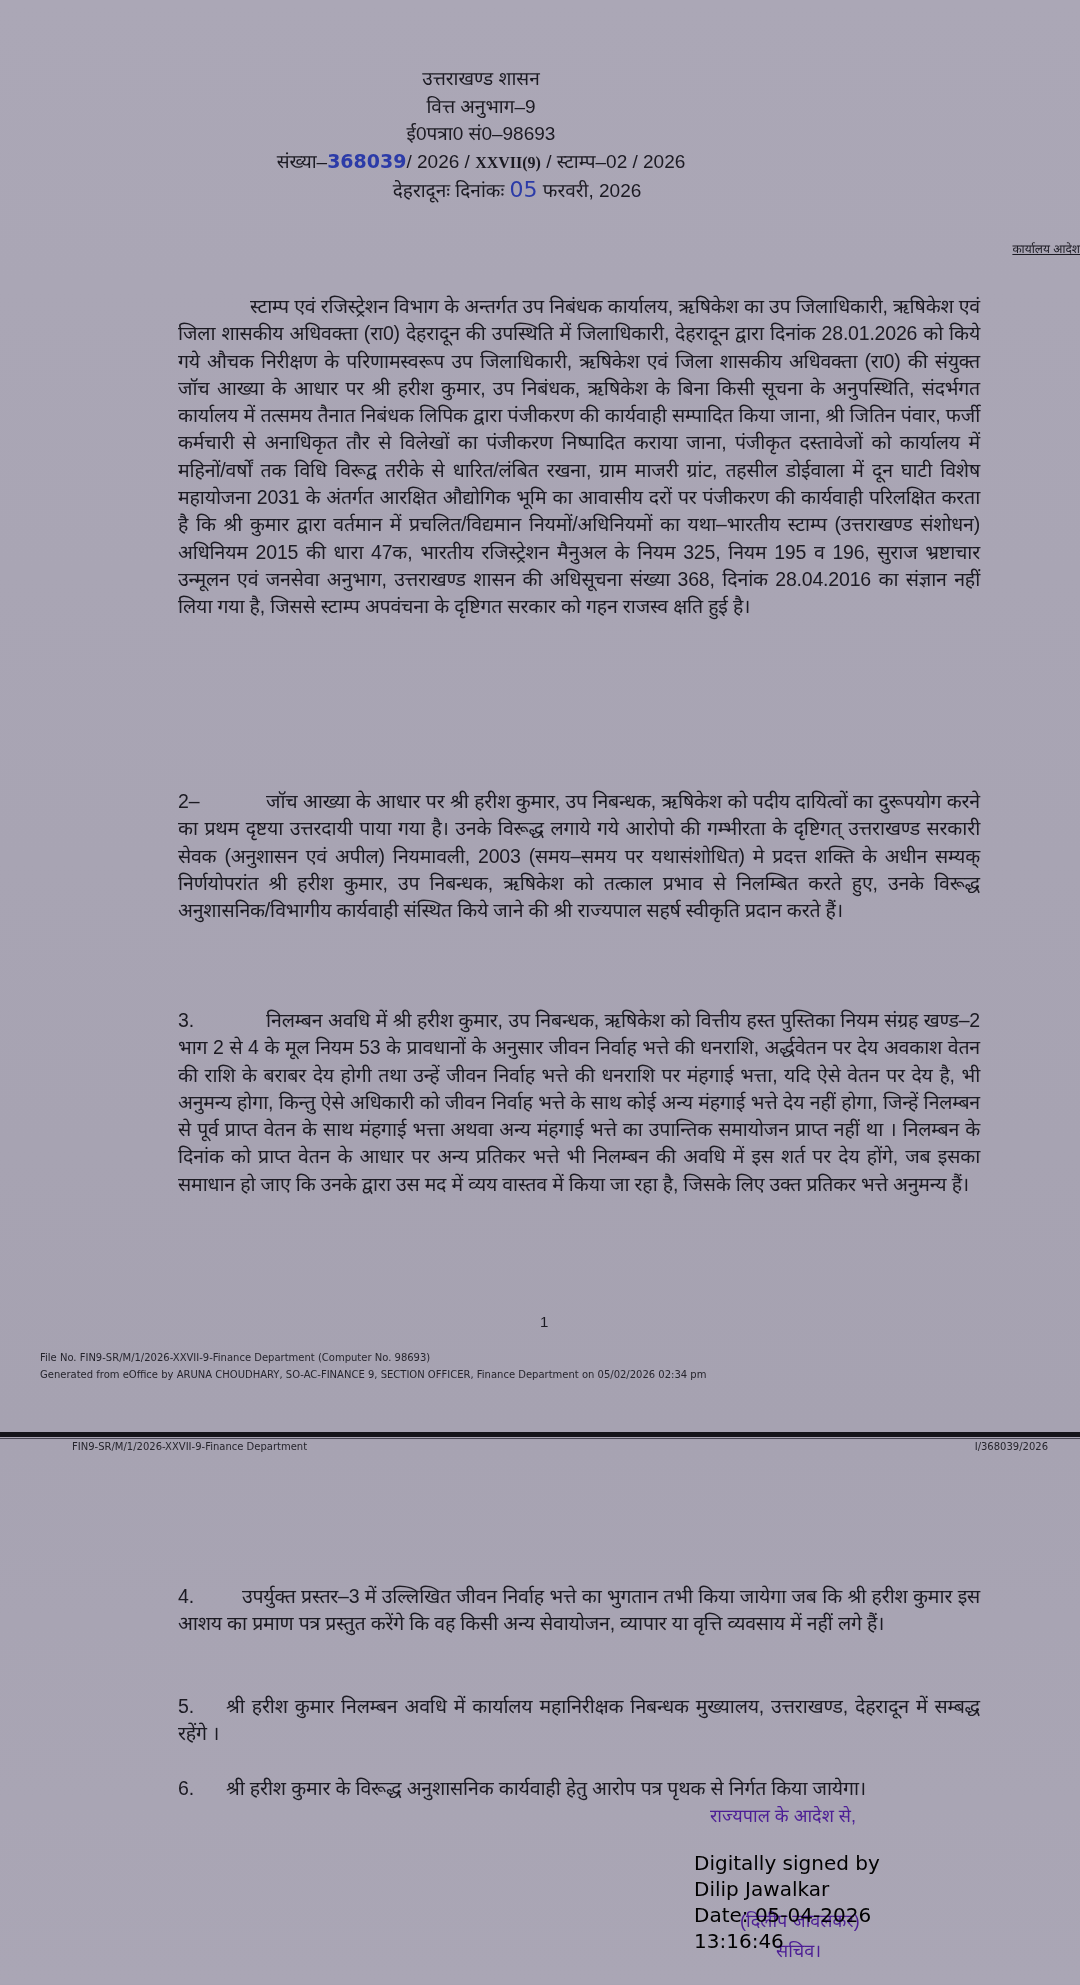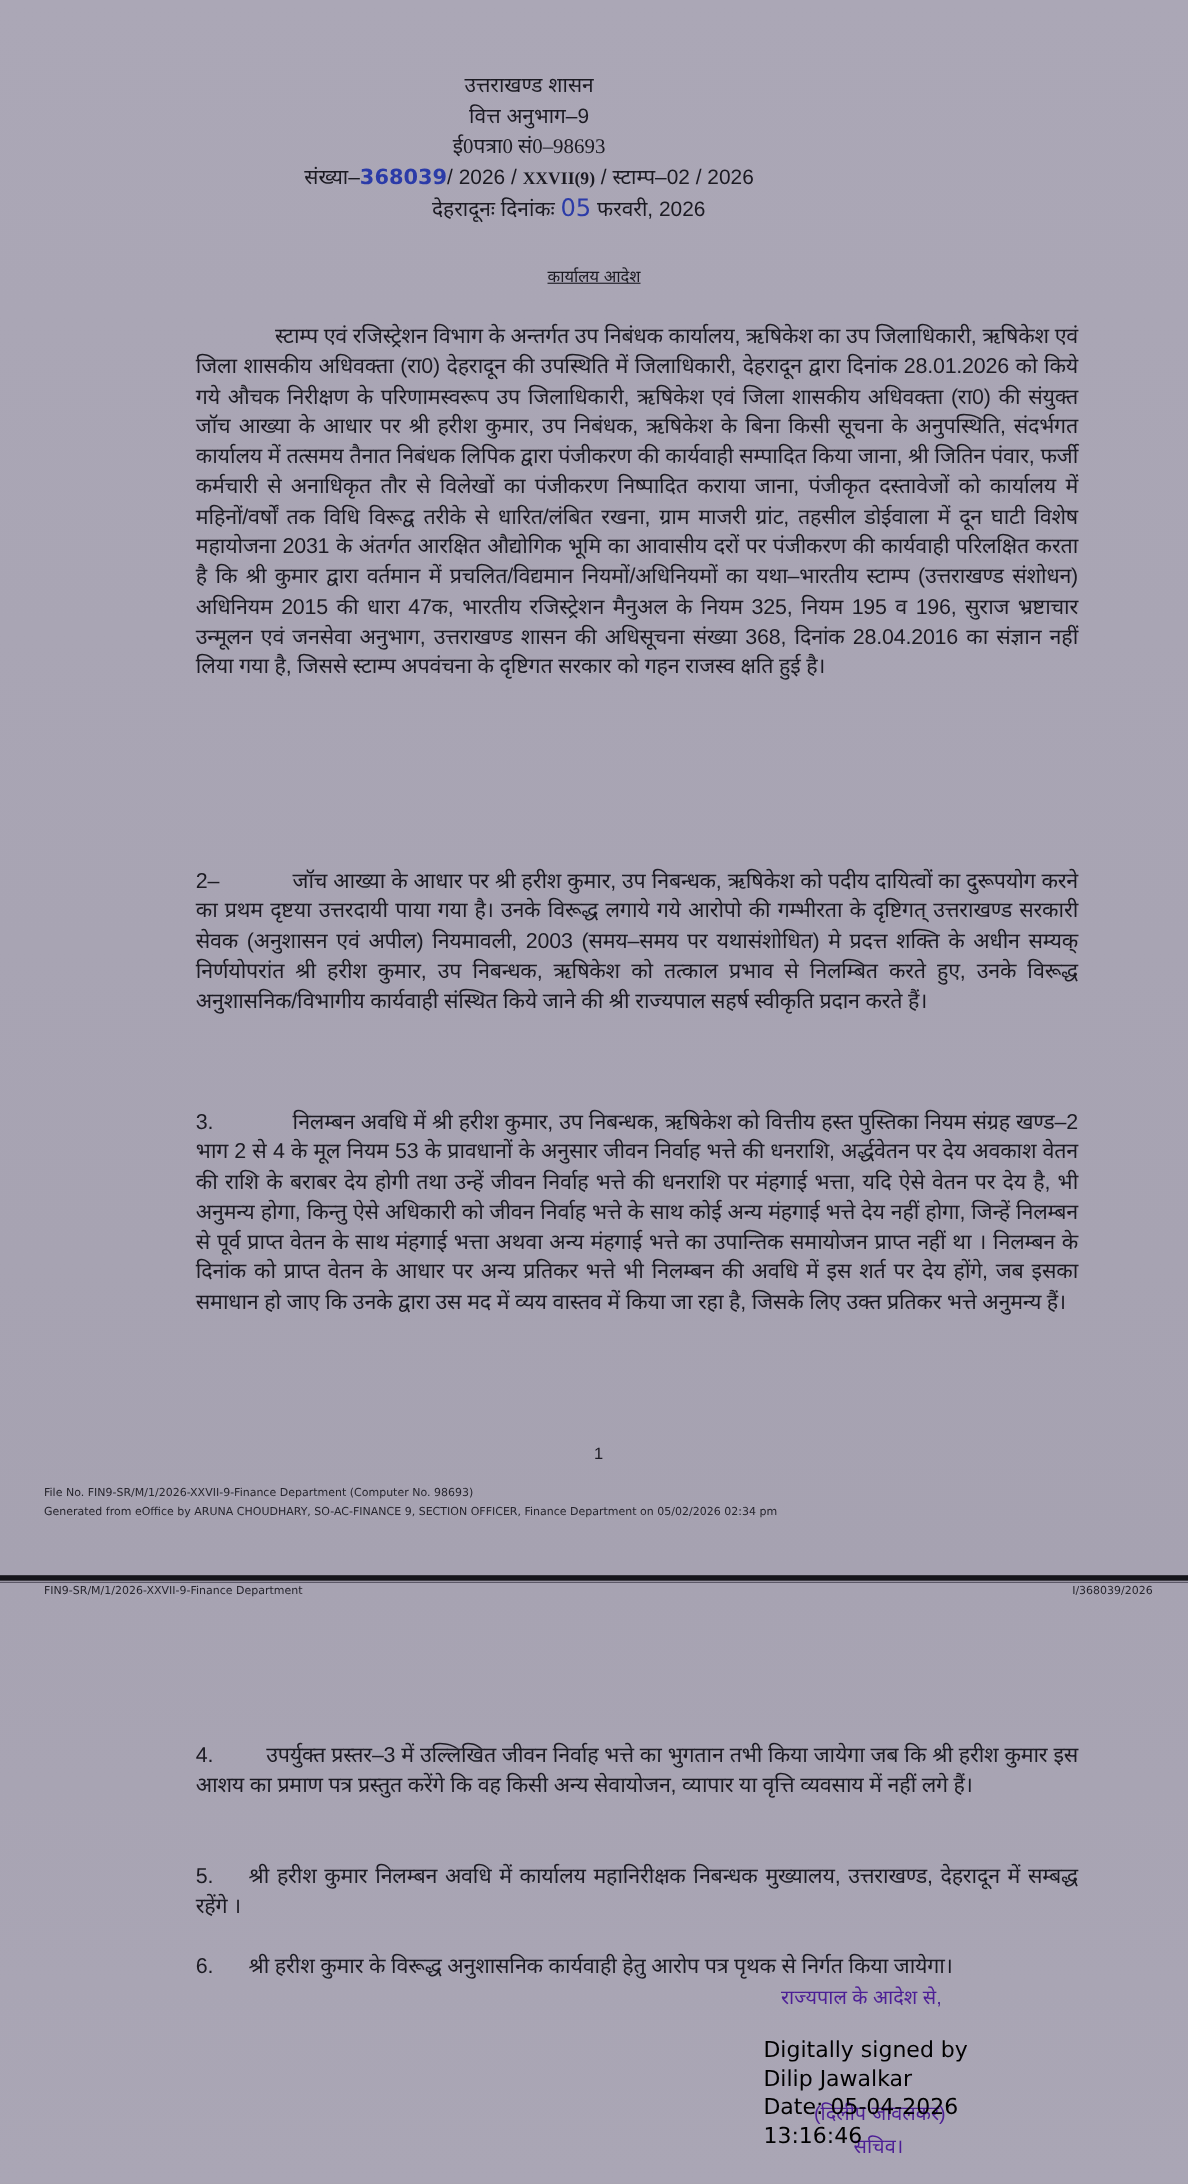--- a/index.html
+++ b/index.html
@@ -23,58 +23,59 @@
     background:#16151b;
   }
   .divider2 {
     position:absolute; left:0; top:1438px; width:1080px; height:1px;
     background:#4a4855;
   }
   .hdr { position:absolute; left:0; width:962px; text-align:center; font-size:19px; line-height:26px; }
   .hdr .blue { color:#2b3ba8; font-family:"DejaVu Sans", sans-serif; font-weight:bold; }
   .hdr .roman { font-family:"Liberation Serif", serif; font-weight:bold; font-size:16px;text-align:center; }
   .title {
-    position:absolute; top:240px; left:0; width:1080px; text-align:center;
-    font-size:15px; text-decoration:underline;
+    position:absolute; top:240px; left:0; width:1080px; text-align:right;
+    font-size:12px; text-decoration:underline;
   }
   .para {
     position:absolute; left:178px; width:802px;
     font-size:19.5px; line-height:27.3px; text-align:justify;
     font-stretch:condensed; letter-spacing:-0.2px;
   }
   .para .num { display:inline-block; width:48px; }
   .indent { display:inline-block; width:72px; }
   .pageno { position:absolute; top:1313px; left:540px; font-size:15px; }
   .foot {
     position:absolute; left:40px; font-size:10px; color:#25242c;
     font-family:"DejaVu Sans", sans-serif;
   }
   .runhead {
     position:absolute; top:1441px; font-size:10px; color:#25242c;
     font-family:"DejaVu Sans", sans-serif;
+    margin-left:32px;
   }
   .sig {
     position:absolute; left:694px; top:1850px;
     font-family:"DejaVu Sans", sans-serif; font-size:20px; line-height:26px; color:#000000;
   }
   .sig-under {
     position:absolute; font-size:18px; color:#4c1d95;
   }
 </style>
 </head>
 <body>
 
 <div class="page1"></div>
 <div class="divider"></div>
 <div class="divider2"></div>
 <div class="page2" style="top:1439px;"></div>
 
 <div class="hdr" style="top:66px;">उत्तराखण्ड शासन</div>
 <div class="hdr" style="top:94px;">वित्त अनुभाग–9</div>
-<div class="hdr" style="top:121px;font-family:Liberation Serif, serif;">ई0पत्रा0 सं0–98693</div>
+<div class="hdr" style="top:121px;">ई0पत्रा0 सं0–98693</div>
 <div class="hdr" style="top:148px;">
   <span>संख्या–</span><span class="blue">368039</span><span>/ 2026 / </span><span class="roman">XXVII(9)</span><span> / स्टाम्प–02 / 2026</span>
 </div>
 <div class="hdr" style="top:177px;padding-left:36px;">
   <span>देहरादूनः दिनांकः </span><span class="blue" style="font-weight:normal;font-size:22px;">05</span><span> फरवरी, 2026</span>
 </div>
 
 <div class="title">कार्यालय आदेश</div>
 
 <div class="para" style="top:293px;">

